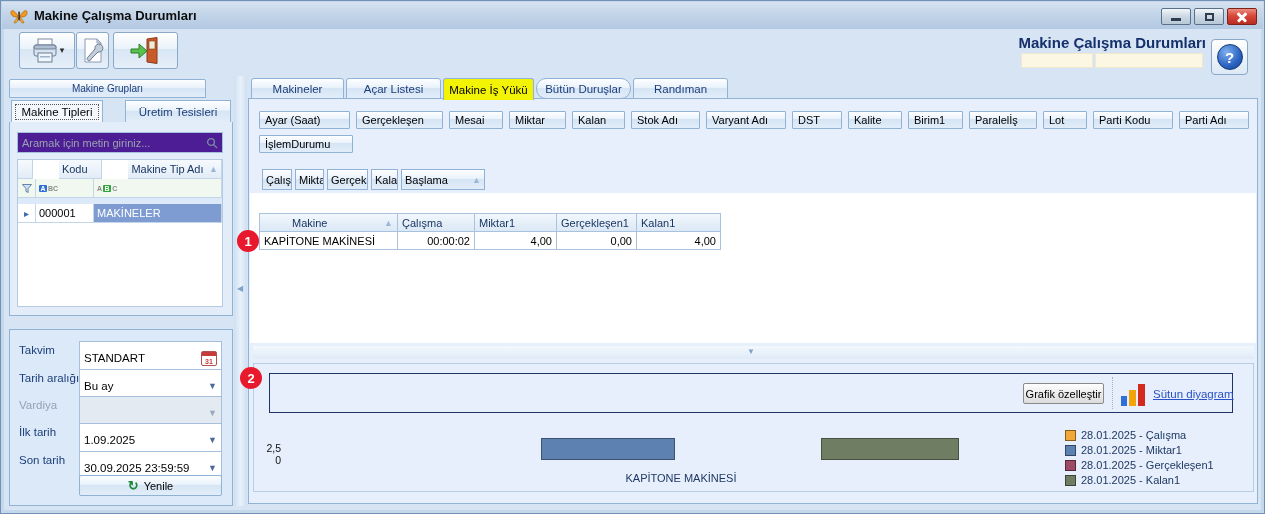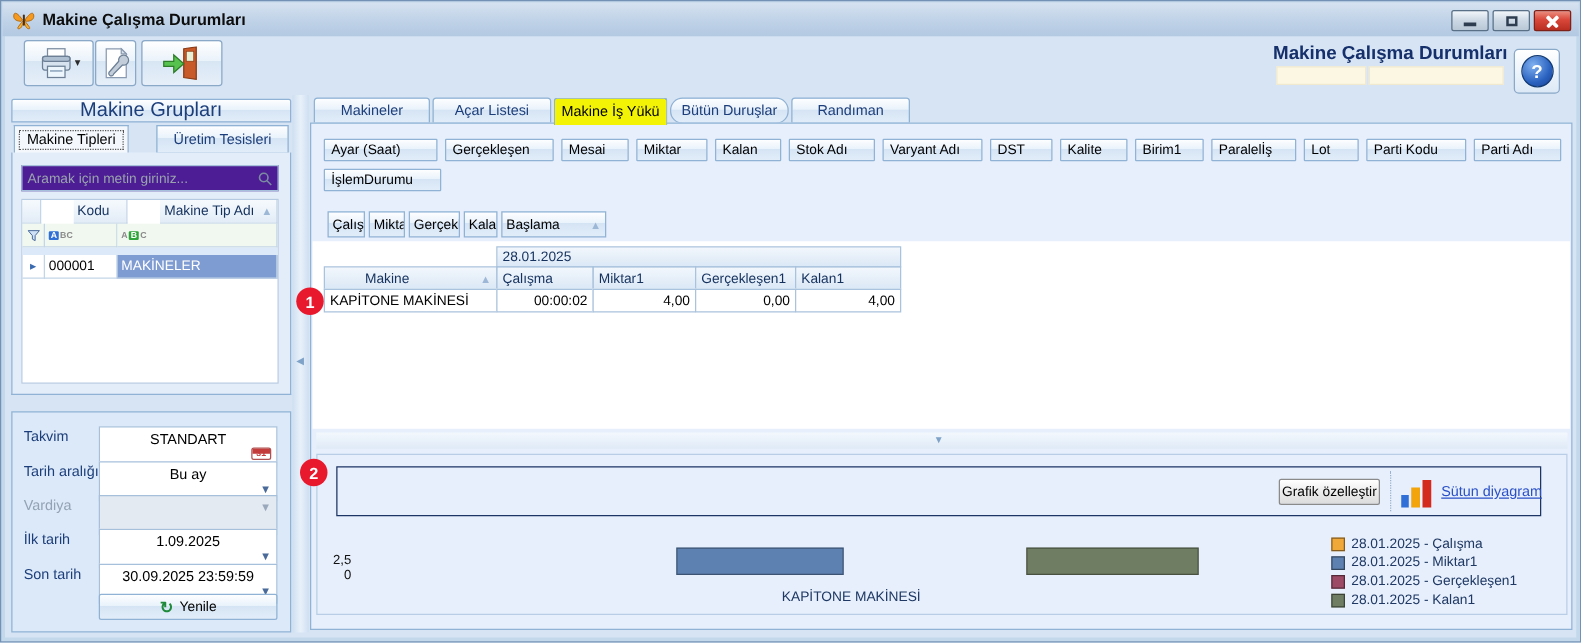--- a/index.html
+++ b/index.html
@@ -40,21 +40,21 @@
     background:linear-gradient(#ffffff,#dce9f6); display:flex; align-items:center; justify-content:center; }
   .helpcircle{ width:26px; height:26px; border-radius:50%; background:radial-gradient(circle at 35% 30%, #7fb0ef, #2a62c0 60%, #173f8f);
     border:1px solid #123a73; color:#fff; font-weight:bold; font-size:15px; display:flex; align-items:center; justify-content:center; }
 
   
   .bluebtn{ background:linear-gradient(#fdfeff,#e9f2fb 45%,#d5e4f4 46%,#e2edf9);
     border:1px solid #8fb2d5; color:#000; display:flex; align-items:center; }
   .navytext{ color:#1c3e7a; }
 
   
-  .side-grouphdr{ left:8px; top:78px; width:224px; height:19px; border-radius:2px 2px 0 0; justify-content:center; font-size:16px; }
+  .side-grouphdr{ left:8px; top:78px; width:197px; height:19px; border-radius:2px 2px 0 0; justify-content:center; font-size:10px; }
   .side-tab{ top:99px; height:23px; display:flex; align-items:center; justify-content:center; font-size:11.5px; }
   .side-tab.active{ background:#f4f8fd; border:1px solid #8fb2d5; border-bottom:none; color:#000; }
   .side-tab .dotted{ outline:1px dotted #555; padding:1px 6px; }
   .side-panel{ left:8px; top:121px; width:224px; height:194px; background:#e3edf9; border:1px solid #8fb2d5; border-top:none; }
   .searchbox{ left:16px; top:131px; width:206px; height:21px; background:#4c1d95; border:1px solid #a6c0dc;
     display:flex; align-items:center; padding:0 4px; }
   .searchbox .ph{ color:#9aa3ad; flex:1; font-size:11px; }
   .grid{ left:16px; top:158px; width:206px; height:148px; background:#fff; border:1px solid #b6cbe2; }
   .gridrow{ position:absolute; left:0; width:204px; display:flex; }
   .gcell{ border-right:1px solid #c3d5e8; border-bottom:1px solid #c3d5e8; display:flex; align-items:center; padding:0 3px; }
@@ -64,21 +64,21 @@
   .abc{ display:flex; align-items:center; gap:1px; font-size:7px; color:#8a8a8a; font-weight:bold; }
   .abc .hl{ color:#fff; padding:0 1.5px; border-radius:1px; font-size:7px; }
   .rowsel{ background:#7e9cd2; color:#fff; }
   .rowarrow{ color:#3a6ab0; font-size:10px; }
 
   
   .form-panel{ left:8px; top:328px; width:224px; height:177px; background:#dce9f8; border:1px solid #8fb2d5; }
   .flabel{ position:absolute; left:18px; color:#1c3e7a; font-size:11.5px; }
   .flabel.disabled{ color:#93a2b5; }
   .ffield{ position:absolute; left:78px; width:143px; height:32px; background:#fff; border:1px solid #a6c0dc;
-    display:flex; align-items:center; padding:4px 4px; font-size:11.5px;flex-direction:column; }
+    display:flex; align-items:center; padding:16px 4px; font-size:11.5px; }
   .ffield .caretd{ margin-left:auto; color:#4a6a9a; font-size:9px; }
   .ffield.disabled{ background:#e4eaf2; }
   .calicon{ margin-left:auto; width:16px; height:15px; border:1px solid #b05050; border-radius:2px; background:#fff; position:relative; font-size:7px; }
   .calicon .caltop{ position:absolute; top:0; left:0; right:0; height:4px; background:#c43c3c; }
   .calicon .calnum{ position:absolute; bottom:0; width:100%; text-align:center; color:#c43c3c; font-weight:bold; }
   .refreshbtn{ left:78px; top:474px; width:143px; height:21px; justify-content:center; gap:5px; border-radius:2px; }
   .refresh-ic{ color:#1f8a3a; font-size:13px; font-weight:bold; line-height:1; }
 
   
   .vsplit{ left:233px; top:75px; width:13px; height:430px; background:linear-gradient(90deg,#cfdff1,#e8f1fa 50%,#cfdff1); }
@@ -370,23 +370,20 @@
     </div>
   <div class="colbtn" style="left:370px;width:27px;">
       <span>Kala</span>
     </div>
   <div class="colbtn" style="left:400px;width:84px;">
       <span>Başlama</span>
       <span class="sort-asc" style="margin-left:auto;">▲</span>
     </div>
 
   <div class="abs pivot-backdrop"></div>
-  <div class="pcell phead" style="left:396px;top:196px;width:324px;height:17px;">
-      <span>28.01.2025</span>
-    </div>
   <div class="pcell phead" style="left:258px;top:212px;width:139px;height:19px;padding-left:32px;">
       <span>Makine</span>
       <span class="sort-asc">▲</span>
     </div>
   <div class="pcell phead" style="left:396px;top:212px;width:78px;height:19px;">
       <span>Çalışma</span>
     </div>
   <div class="pcell phead" style="left:473px;top:212px;width:83px;height:19px;">
       <span>Miktar1</span>
     </div>

